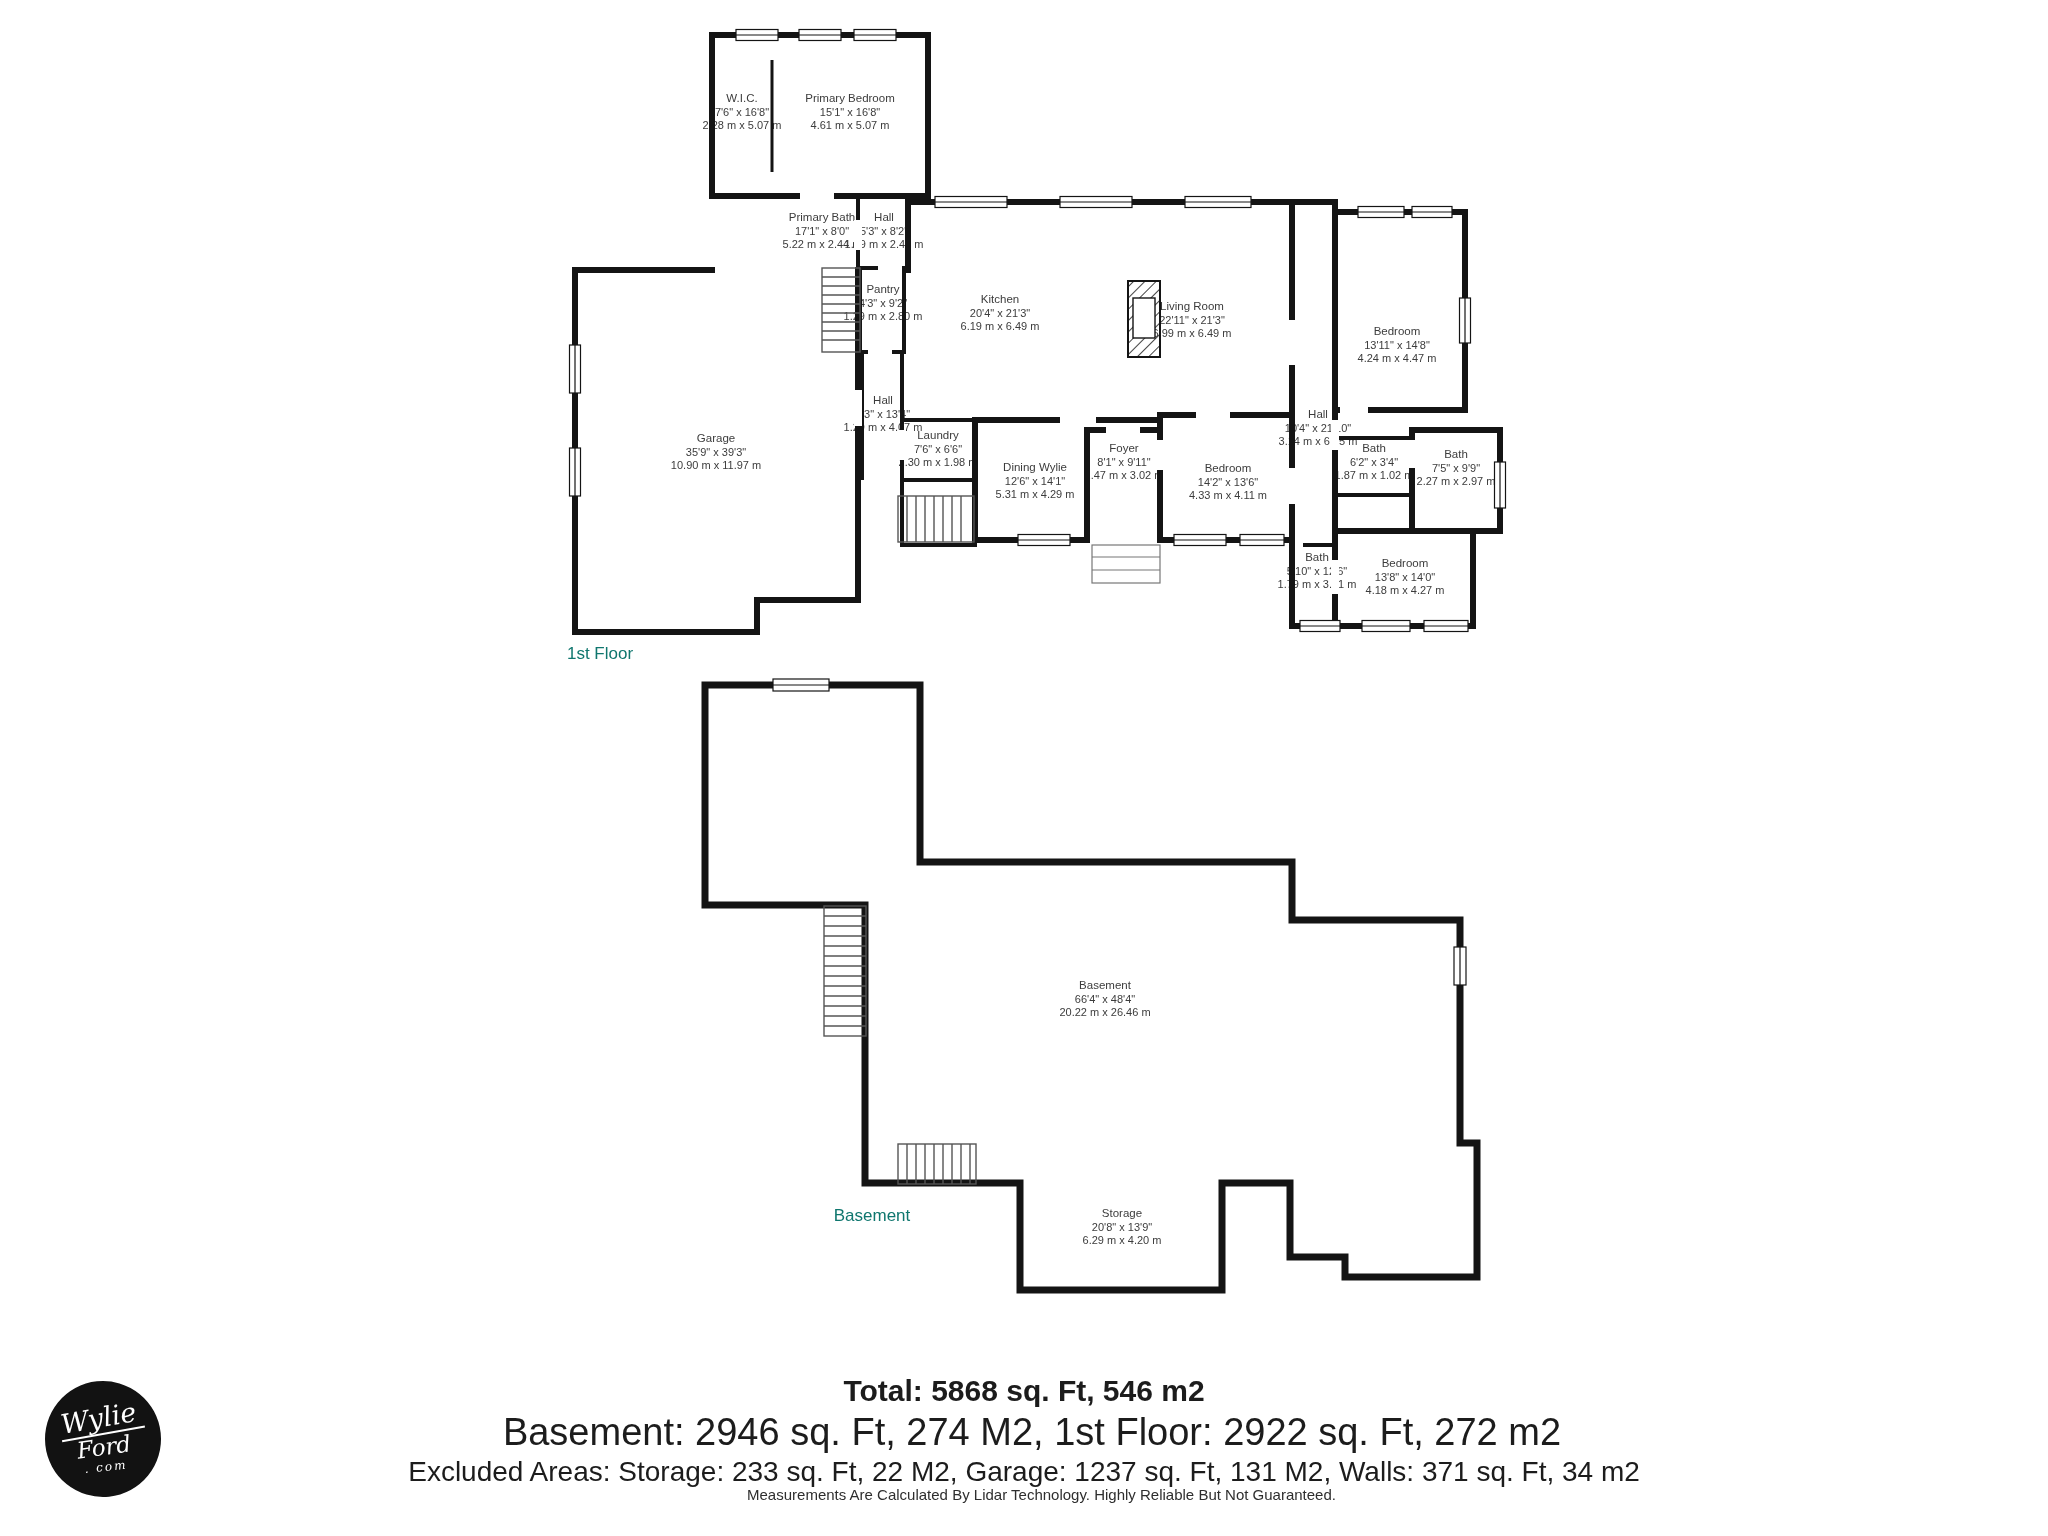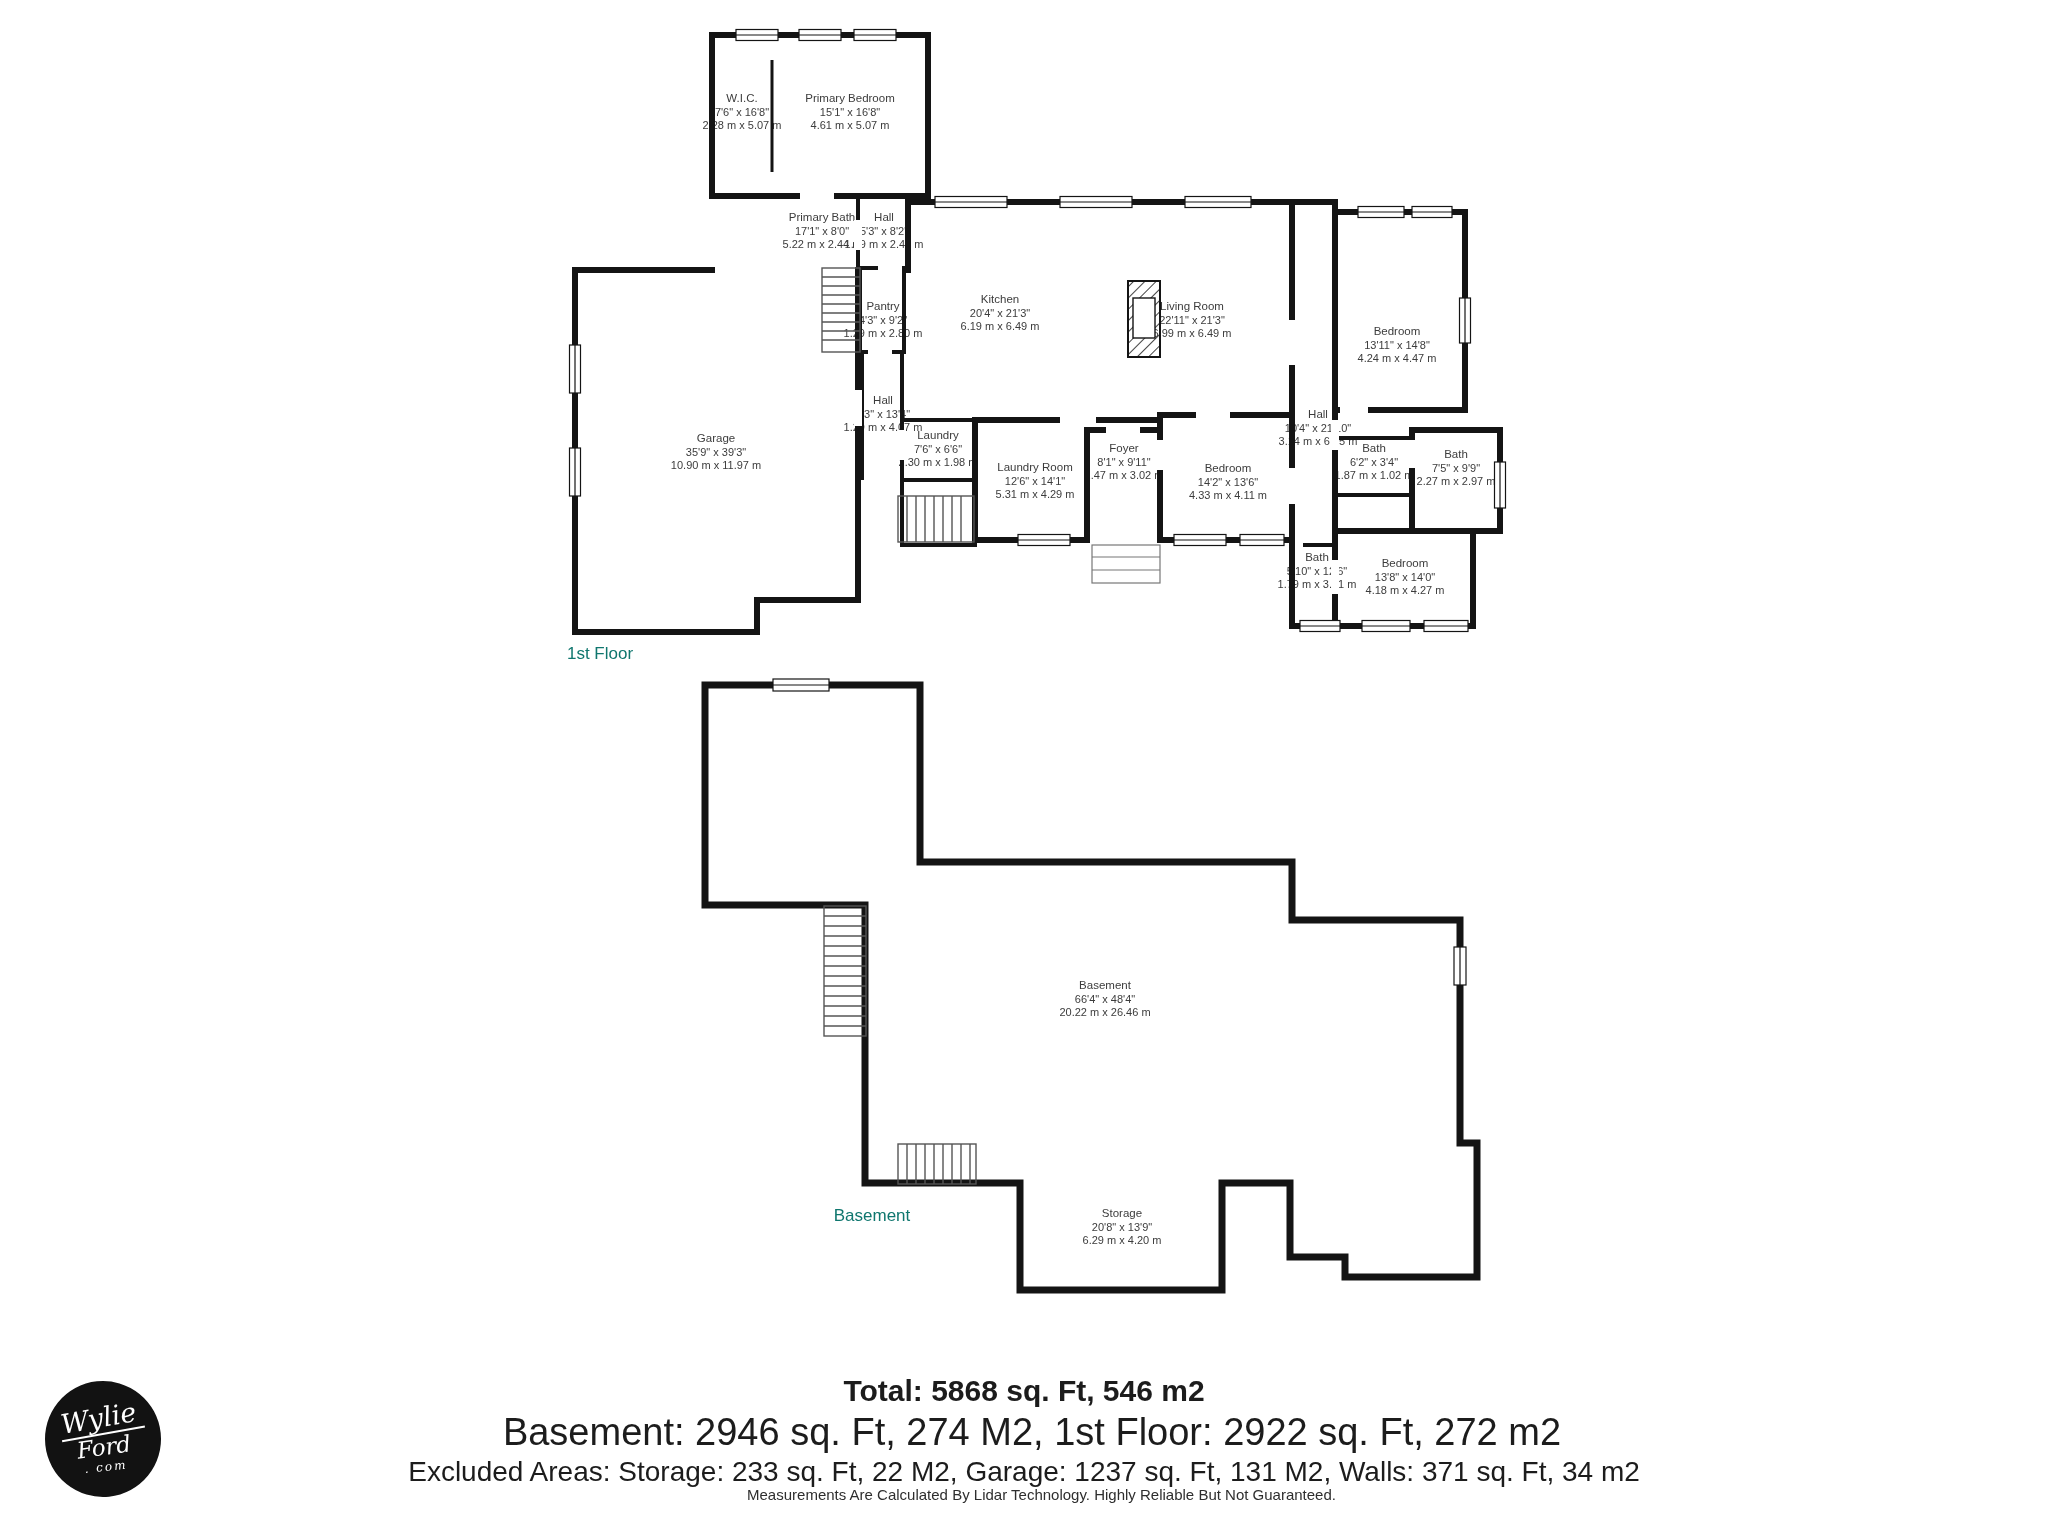--- a/index.html
+++ b/index.html
@@ -47,21 +47,21 @@
     <div class="room-label" style="left:822px;top:231px">
       <div class="rn">Primary Bath</div>
       <div class="rd">17'1" x 8'0"</div>
       <div class="rd">5.22 m x 2.44 m</div>
     </div>
     <div class="room-label" style="left:884px;top:231px">
       <div class="rn">Hall</div>
       <div class="rd">5'3" x 8'2"</div>
       <div class="rd">1.59 m x 2.49 m</div>
     </div>
-    <div class="room-label" style="left:883px;top:320px">
+    <div class="room-label" style="left:883px;top:303px">
       <div class="rn">Pantry</div>
       <div class="rd">4'3" x 9'2"</div>
       <div class="rd">1.29 m x 2.80 m</div>
     </div>
     <div class="room-label" style="left:1000px;top:313px">
       <div class="rn">Kitchen</div>
       <div class="rd">20'4" x 21'3"</div>
       <div class="rd">6.19 m x 6.49 m</div>
     </div>
     <div class="room-label" style="left:1192px;top:320px">
@@ -78,21 +78,21 @@
       <div class="rn">Hall</div>
       <div class="rd">4'3" x 13'4"</div>
       <div class="rd">1.29 m x 4.07 m</div>
     </div>
     <div class="room-label" style="left:938px;top:449px">
       <div class="rn">Laundry</div>
       <div class="rd">7'6" x 6'6"</div>
       <div class="rd">2.30 m x 1.98 m</div>
     </div>
     <div class="room-label" style="left:1035px;top:481px">
-      <div class="rn">Laundry Room</div>
+      <div class="rn">Dining Wylie</div>
       <div class="rd">12'6" x 14'1"</div>
       <div class="rd">5.31 m x 4.29 m</div>
     </div>
     <div class="room-label" style="left:1124px;top:462px">
       <div class="rn">Foyer</div>
       <div class="rd">8'1" x 9'11"</div>
       <div class="rd">2.47 m x 3.02 m</div>
     </div>
     <div class="room-label" style="left:1228px;top:482px">
       <div class="rn">Bedroom</div>

